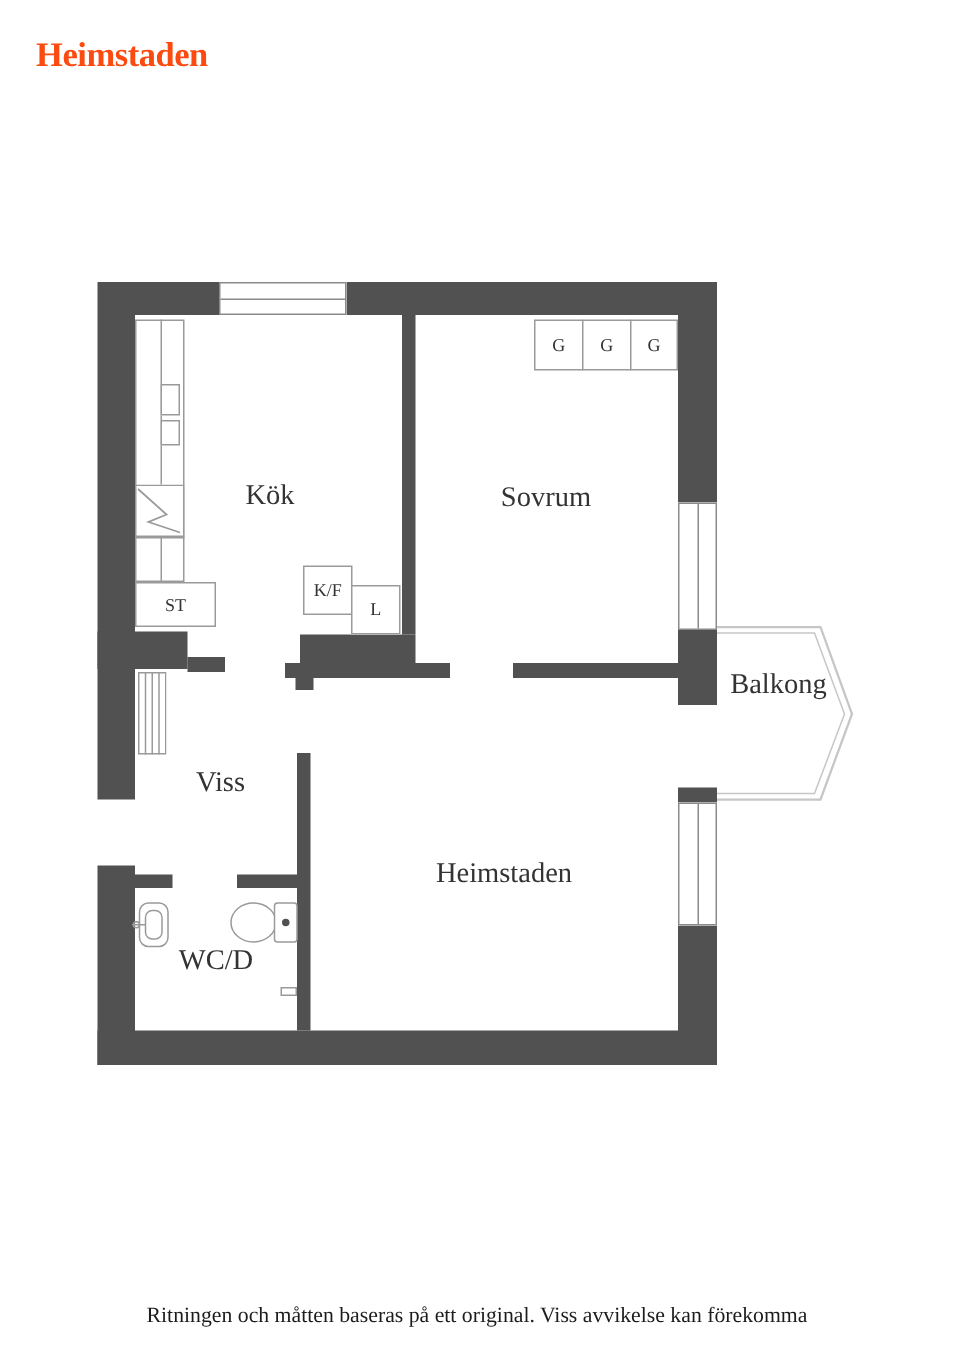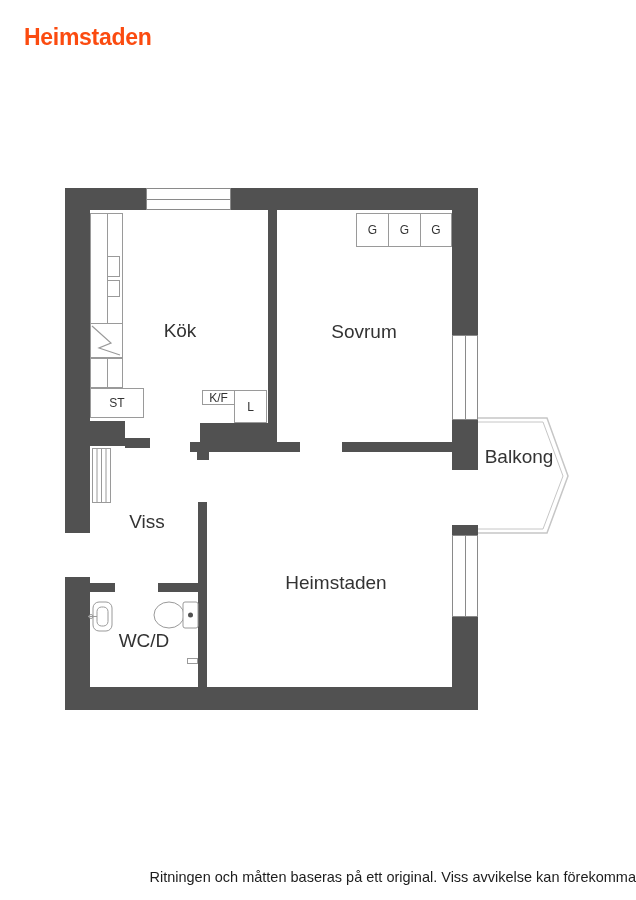--- a/index.html
+++ b/index.html
@@ -1,33 +1,33 @@
 <!DOCTYPE html>
 <html style="--wall: #515151; --brand: #fb4b10;"><head>
 <meta charset="utf-8">
 <style>
   :root { --wall:#515151; --brand:#fb4b10; --fix:#9a9a9a; --win:#8a8a8a; --balc:#c6c6c6; --txt:#333333; }
   * { margin:0; padding:0; box-sizing:border-box; }
   body { background:#ffffff; }
   .page { position:relative; width:636px; height:900px; background:#ffffff; overflow:hidden;
-          font-family:Liberation Sans, sans-serif; }
+          font-family:Liberation Serif, serif; }
   .logo { position:absolute; left:24px; top:24px; font-size:23px; font-weight:bold;
           letter-spacing:-0.3px; color:var(--brand); }
   .wall { position:absolute; background:var(--wall); }
   .line { position:absolute; background:var(--fix); }
   .box  { position:absolute; background:#ffffff; border:1px solid var(--fix);
           display:flex; align-items:center; justify-content:center;
           font-size:12px; color:var(--txt); }
   .window { position:absolute; background:#ffffff; border:1px solid var(--win); }
   .window-h::after { content:""; position:absolute; left:0; right:0; top:50%; height:1px; background:var(--win); }
   .window-v::after { content:""; position:absolute; top:0; bottom:0; left:50%; width:1px; background:var(--win); }
   .room-label { position:absolute; transform:translate(-50%,-50%); font-size:19px;
                 color:var(--txt); white-space:nowrap; }
   .svg-fix { position:absolute; }
-  .footer { position:absolute; left:0; right:0; top:869px; text-align:right;
+  .footer { position:absolute; left:0; right:0; top:869px; text-align:center;
             font-size:14.5px; color:#1c1c1c; }
 </style>
 </head>
 <body>
 
 <div class="page">
 
   <div class="logo">Heimstaden</div>
 
   <div>
@@ -71,21 +71,21 @@
     <div class="line" style="left:107px;top:358px;width:1px;height:30px"></div>
 
     <svg class="svg-fix" style="left:90px;top:323px" width="33" height="35">
       <rect x="0.5" y="0.5" width="32" height="34" fill="#ffffff" stroke="#9a9a9a"></rect>
       <polyline points="2,3 21,20 9,25 30,32" fill="none" stroke="#9a9a9a" stroke-width="1.2"></polyline>
     </svg>
 
     <div class="box" style="left:90px;top:388px;width:54px;height:30px">
       <span>ST</span>
     </div>
-    <div class="box" style="left:202px;top:390px;width:33px;height:15px">
+    <div class="box" style="left:202px;top:377px;width:33px;height:33px">
       <span>K/F</span>
     </div>
     <div class="box" style="left:234px;top:390px;width:33px;height:33px">
       <span>L</span>
     </div>
     <div class="box" style="left:356px;top:213px;width:33px;height:34px">
       <span>G</span>
     </div>
     <div class="box" style="left:388px;top:213px;width:33px;height:34px">
       <span>G</span>

